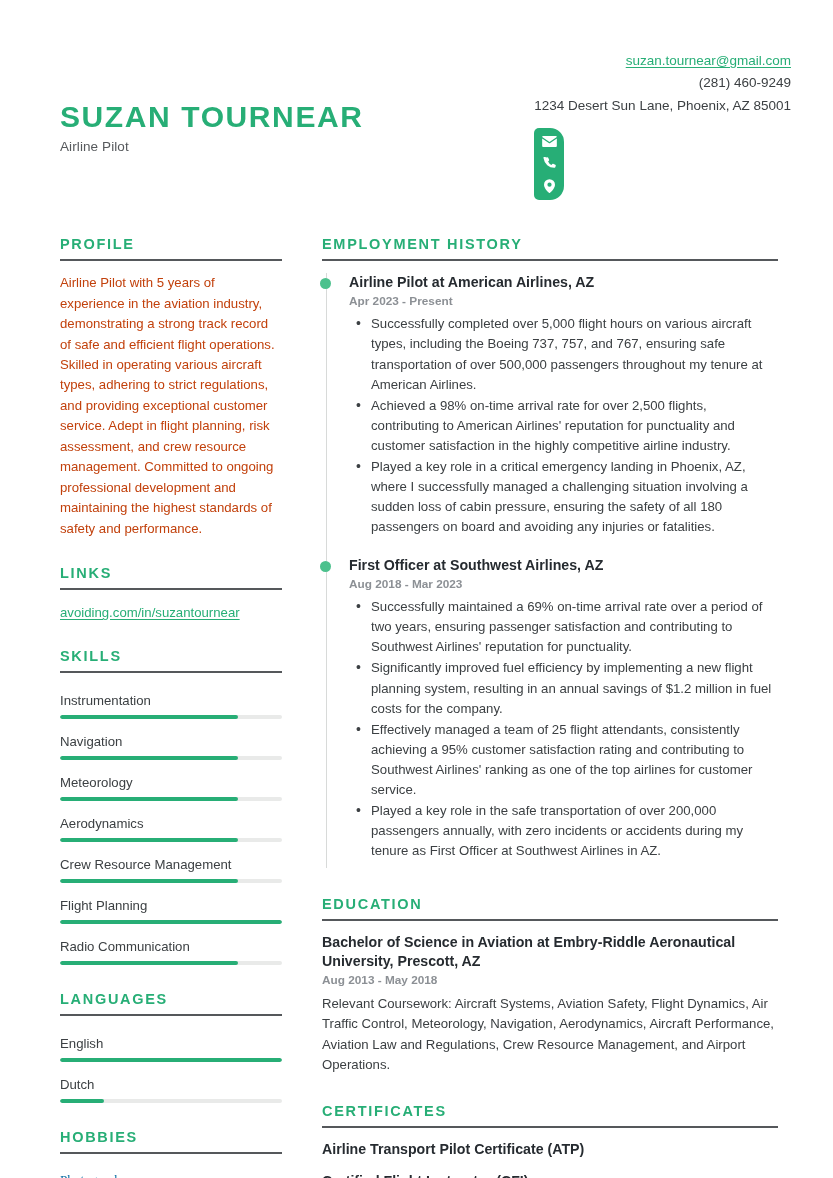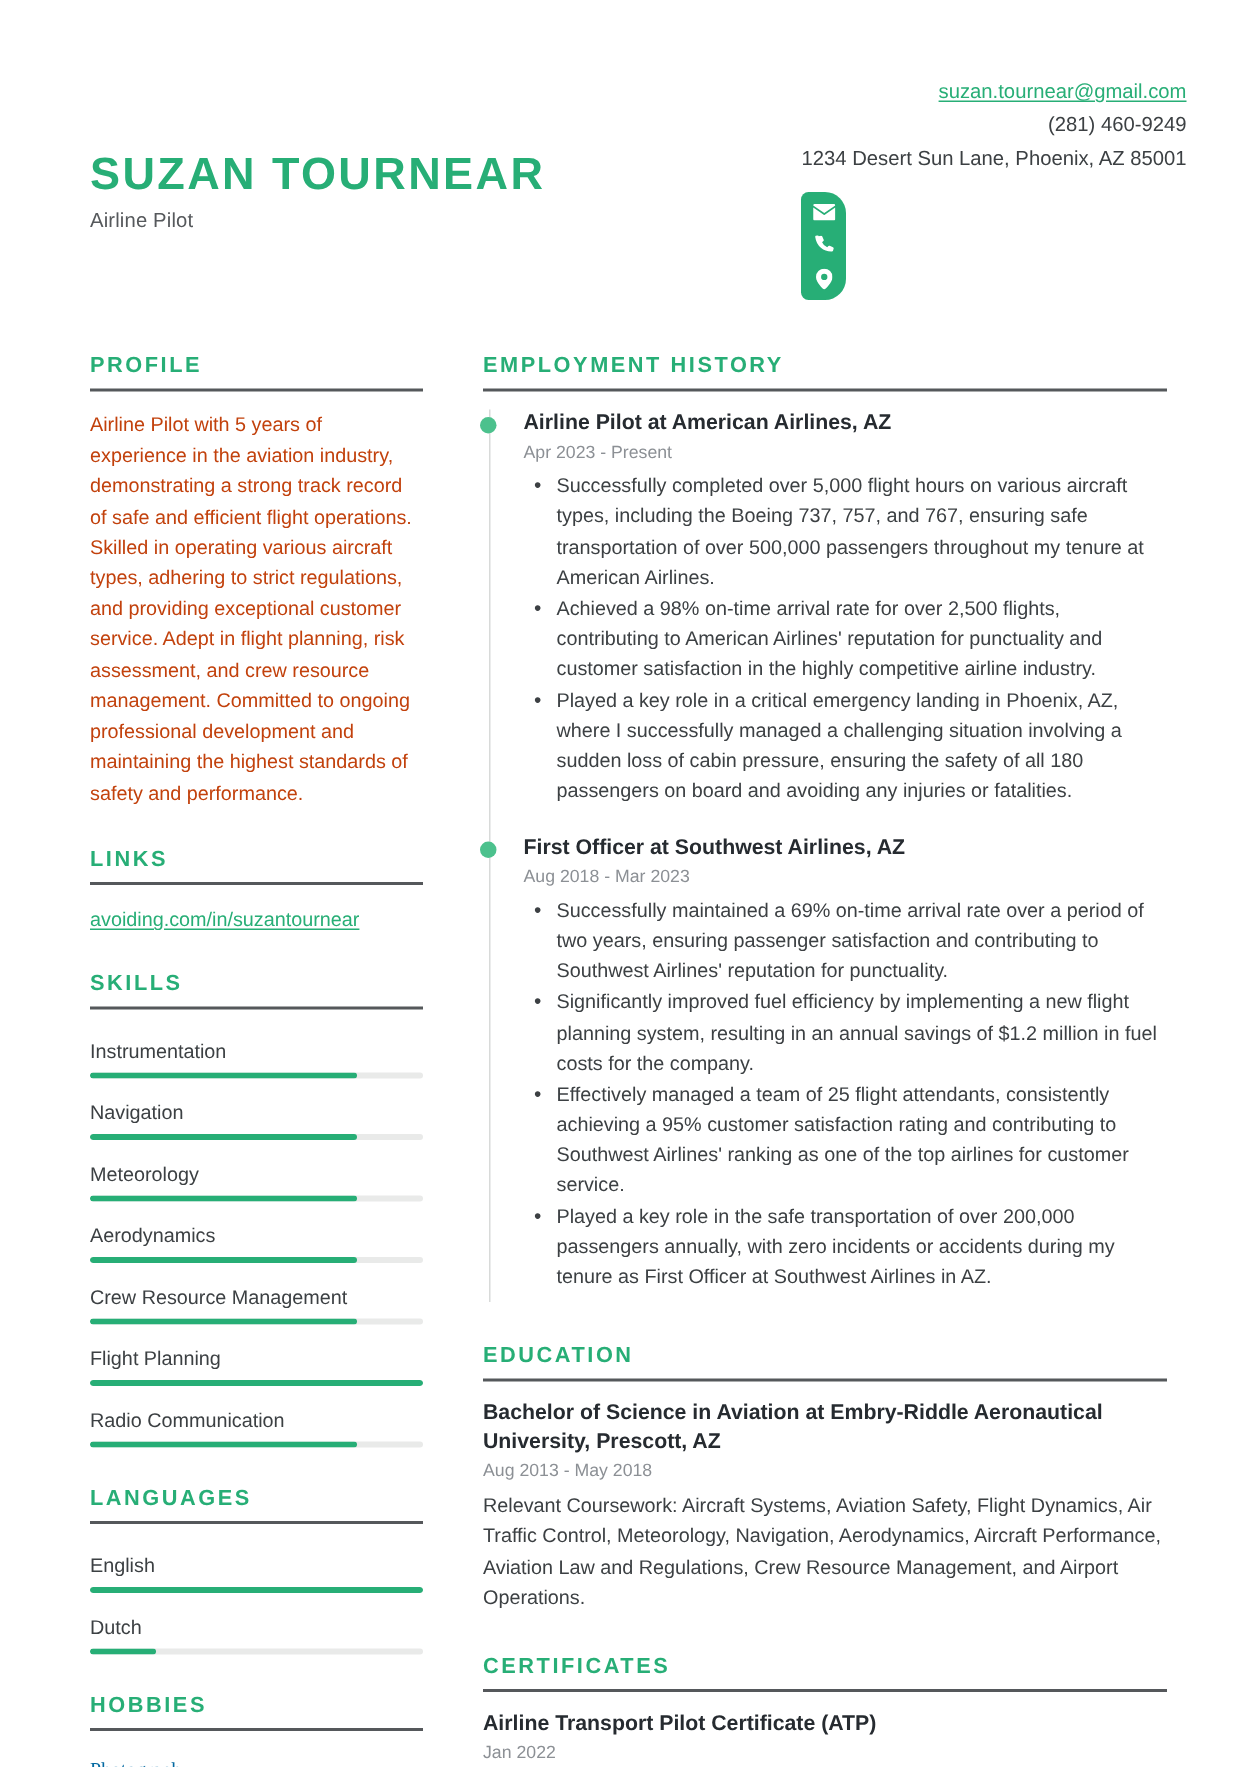--- a/index.html
+++ b/index.html
@@ -186,20 +186,21 @@
     font-size: 14.2px;
     font-weight: bold;
     color: #262b30;
     line-height: 1.35;
   }
 
   .entry-date {
     font-size: 11.8px;
     color: #8c9095;
     padding: 2px 0 4px 0;
+    font-weight: bold;
   }
 
   .bullets {
     list-style: none;
     padding: 0;
     margin: 2px 0 0 0;
   }
 
   .bullets li {
     position: relative;
@@ -405,21 +406,20 @@
           <div class="edu-desc">Relevant Coursework: Aircraft Systems, Aviation Safety, Flight Dynamics, Air Traffic Control, Meteorology, Navigation, Aerodynamics, Aircraft Performance, Aviation Law and Regulations, Crew Resource Management, and Airport Operations.</div>
         </div>
       </div>
 
       <div class="section section-block-right">
         <div class="section-title">CERTIFICATES</div>
         <div class="section-rule"></div>
 
         <div class="cert-entry">
           <div class="entry-title">Airline Transport Pilot Certificate (ATP)</div>
-          <div class="entry-date">Jan 2022</div>
         </div>
         <div class="cert-entry">
           <div class="entry-title">Certified Flight Instructor (CFI)</div>
           <div class="entry-date">Apr 2020</div>
         </div>
       </div>
 
     </div>
 
   </div>

